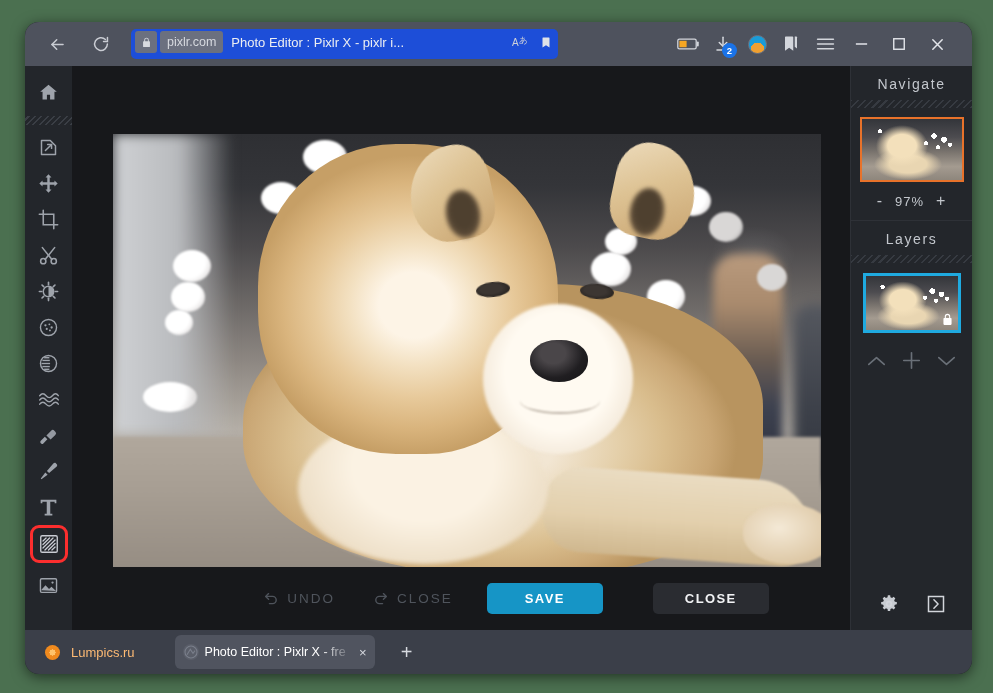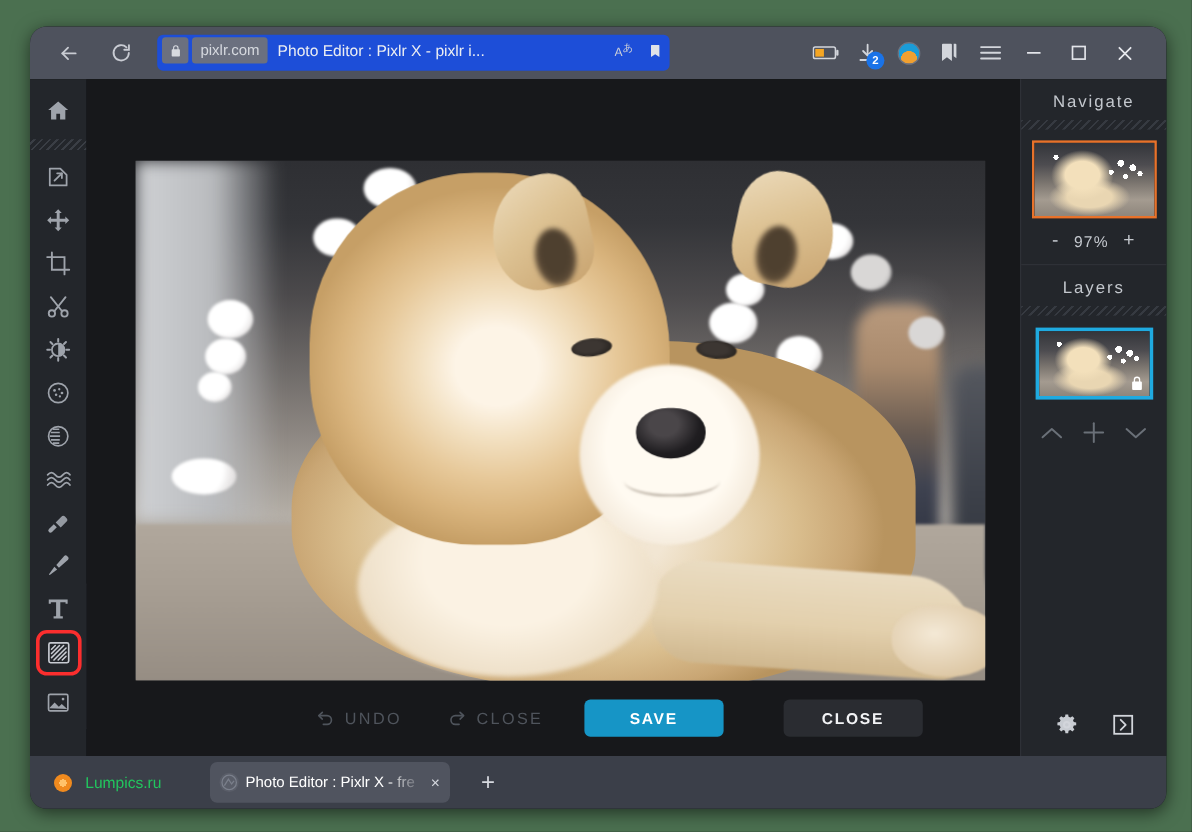--- a/index.html
+++ b/index.html
@@ -388,21 +388,21 @@
     display: flex; align-items: center;
   }
   #speeddial-item {
     display: flex; align-items: center; gap: 11px;
     margin-left: 20px;
   }
   #speeddial-icon {
     width: 15px; height: 15px; border-radius: 50%;
     background: radial-gradient(circle at 50% 50%, #ffc36b 0 28%, #f08a1e 30% 100%);
   }
-  #speeddial-label { color: #22c55e; font-size: 13px; }
+  #speeddial-label { color: #fdba74; font-size: 13px; }
   #browser-tab {
     margin-left: 40px;
     width: 200px; height: 34px;
     background: #50545f;
     border-radius: 6px;
     display: flex; align-items: center;
     padding: 0 8px;
     gap: 6px;
   }
   #tab-favicon {

